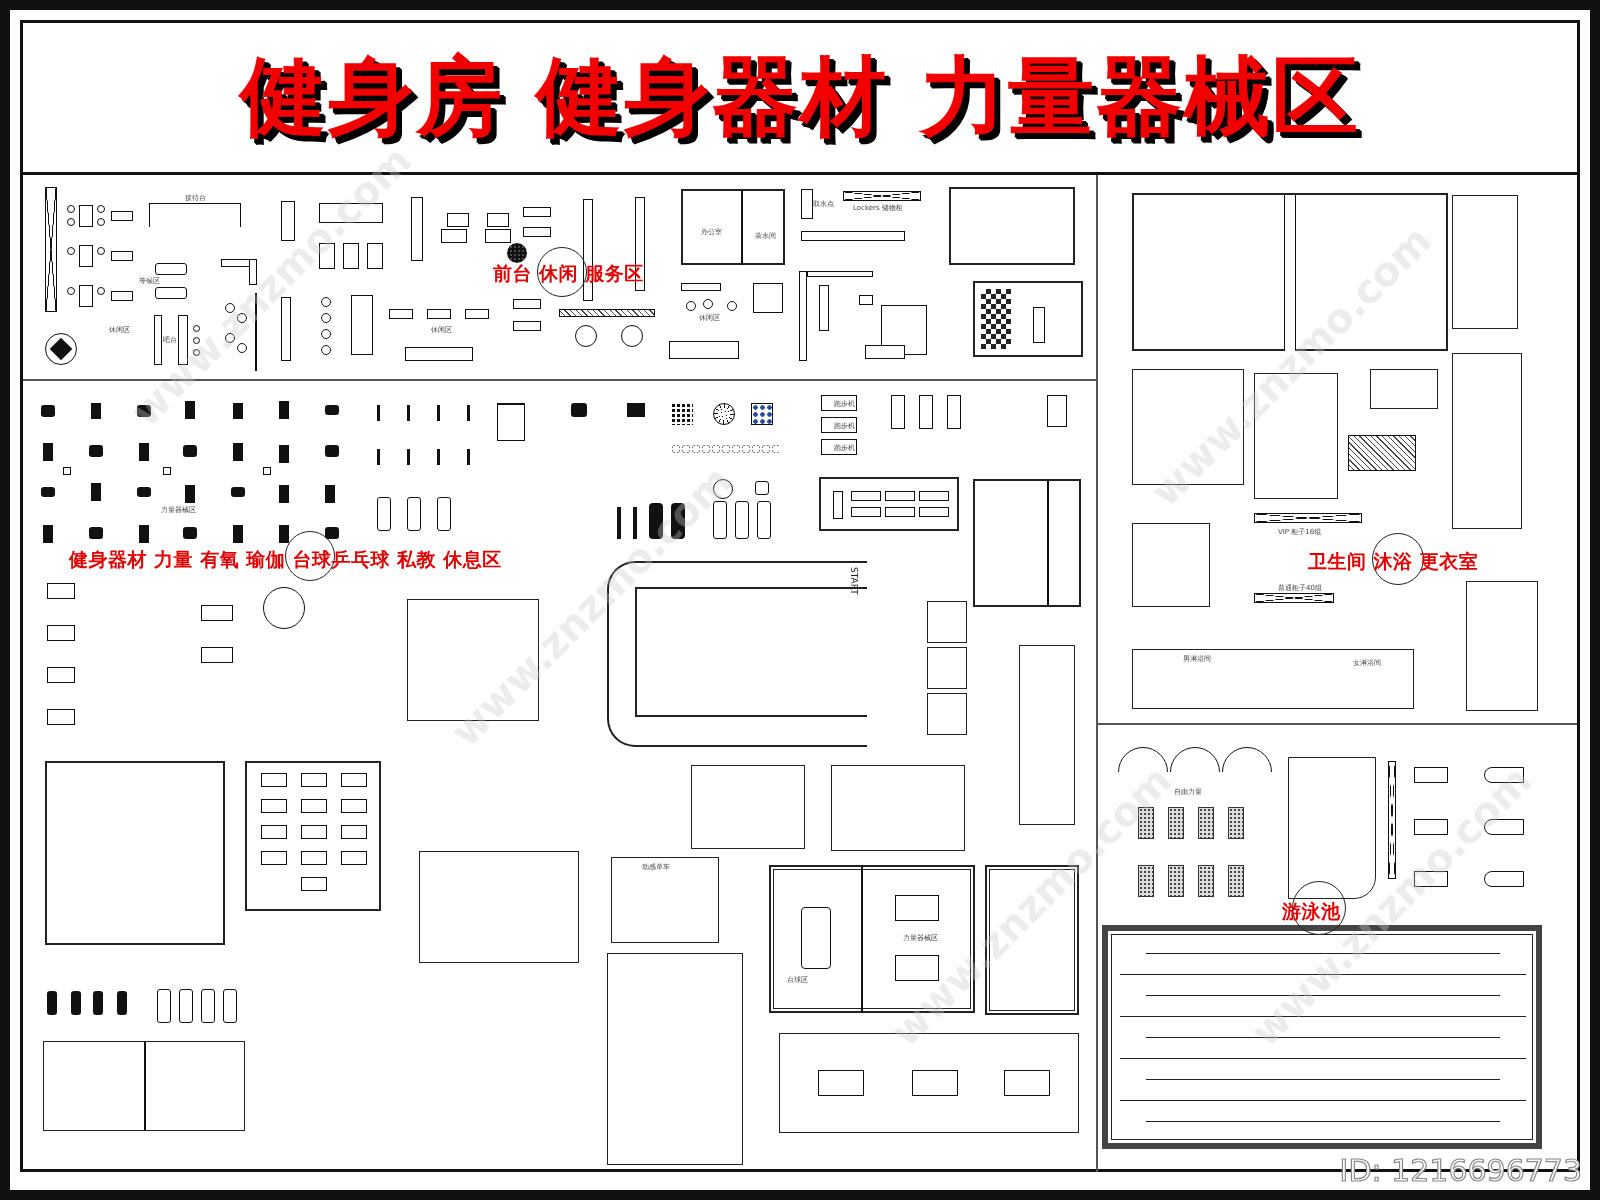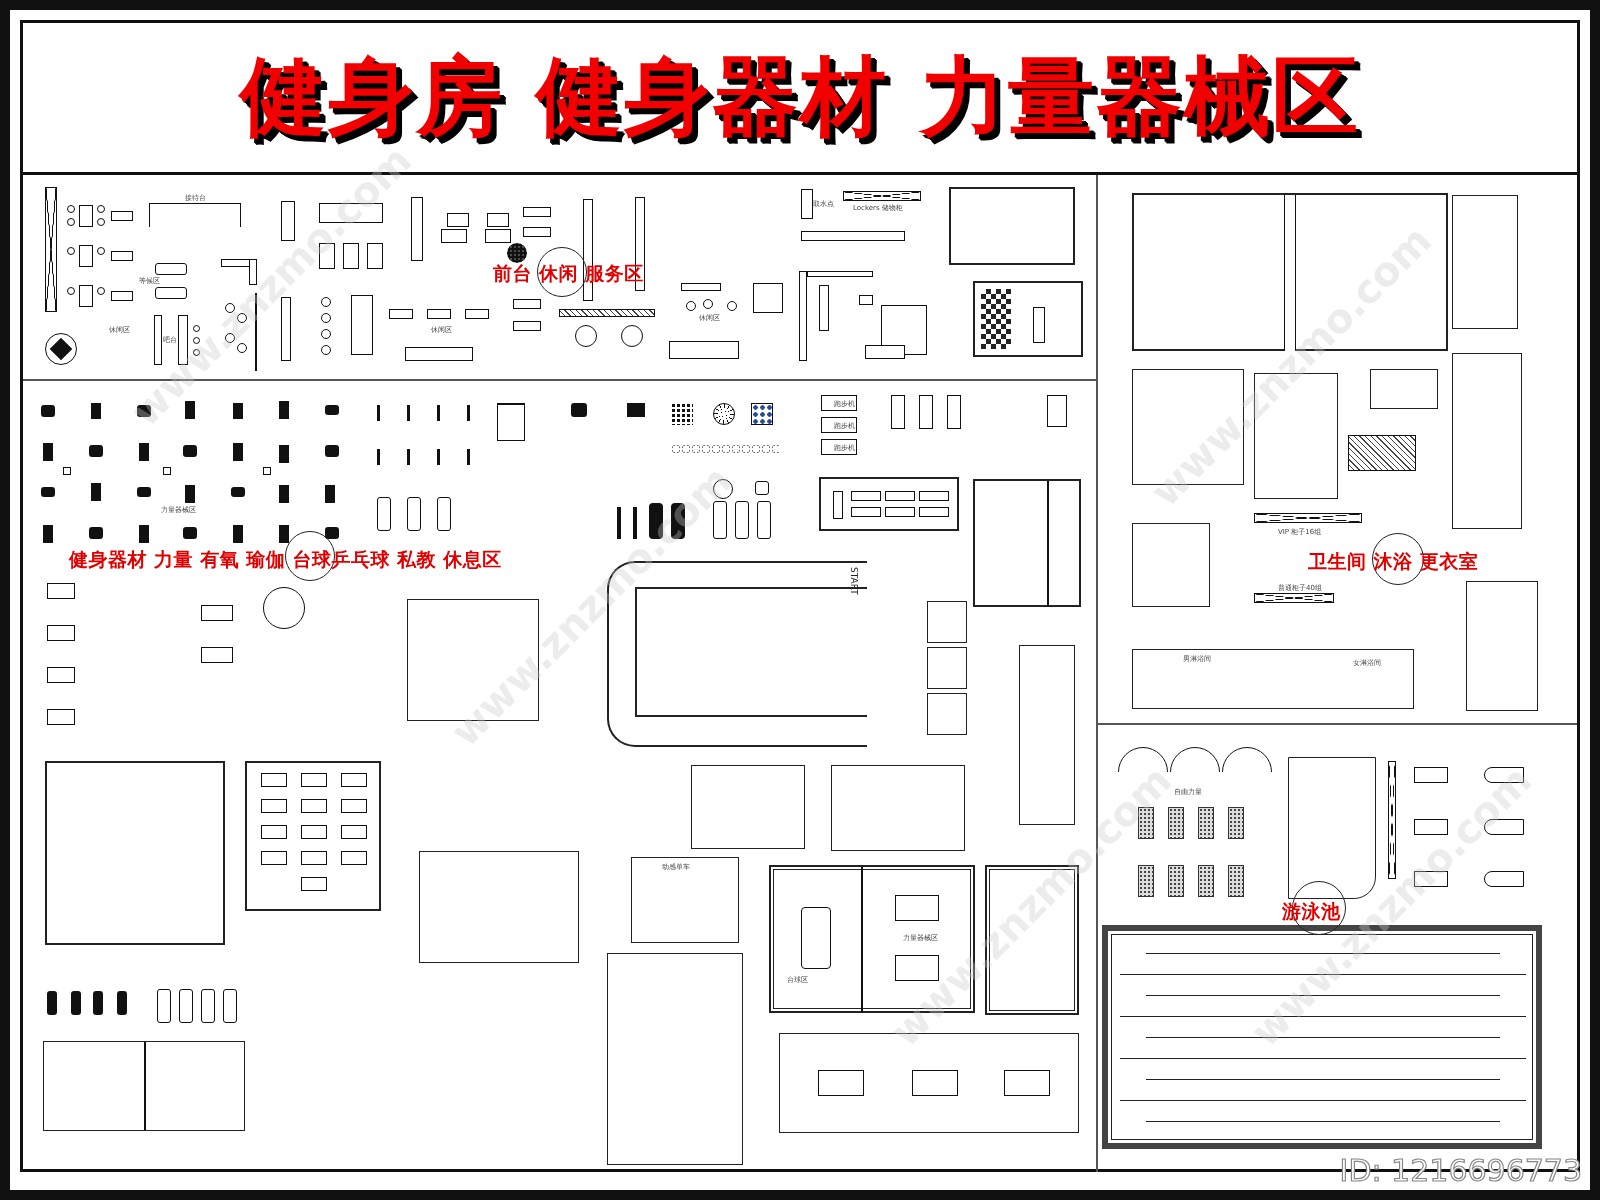--- a/index.html
+++ b/index.html
@@ -123,20 +123,25 @@
 
     <div class="eq eq-round" style="left:484px;top:68px;width:20px;height:20px;background:radial-gradient(#111 2px,#fff 2.5px) 0 0/4px 4px;border:none;"></div>
 
     <div class="eq eq-rect" style="left:560px;top:24px;width:10px;height:102px;"></div>
     <div class="eq eq-rect" style="left:612px;top:22px;width:10px;height:94px;"></div>
     <div class="eq eq-hatch" style="left:536px;top:134px;width:96px;height:8px;"></div>
 
     <div class="eq eq-round" style="left:552px;top:150px;width:22px;height:22px;"></div>
     <div class="eq eq-round" style="left:598px;top:150px;width:22px;height:22px;"></div>
 
+    <div class="room" style="left:658px;top:14px;width:104px;height:76px;">
+      <div class="small-label" style="left:18px;top:36px;">办公室</div>
+      <div class="small-label" style="left:72px;top:40px;">茶水间</div>
+      <div class="eq" style="left:58px;top:0;width:1.5px;height:74px;background:#111;"></div>
+    </div>
 
     <div class="eq eq-rect" style="left:658px;top:108px;width:40px;height:8px;"></div>
     <div class="eq eq-rect" style="left:730px;top:108px;width:30px;height:30px;border-top-width:1.5px;"></div>
     <div class="eq eq-round" style="left:663px;top:126px;width:10px;height:10px;"></div>
     <div class="eq eq-round" style="left:680px;top:124px;width:10px;height:10px;"></div>
     <div class="eq eq-round" style="left:704px;top:126px;width:10px;height:10px;"></div>
     <div class="small-label" style="left:676px;top:138px;">休闲区</div>
     <div class="eq eq-rect" style="left:646px;top:166px;width:70px;height:18px;"></div>
 
     <div class="eq eq-rect" style="left:778px;top:14px;width:12px;height:30px;"></div>
@@ -294,21 +299,21 @@
       <div class="eq eq-rect" style="left:54px;top:62px;width:26px;height:14px;"></div>
       <div class="eq eq-rect" style="left:94px;top:62px;width:26px;height:14px;"></div>
       <div class="eq eq-rect" style="left:14px;top:88px;width:26px;height:14px;"></div>
       <div class="eq eq-rect" style="left:54px;top:88px;width:26px;height:14px;"></div>
       <div class="eq eq-rect" style="left:94px;top:88px;width:26px;height:14px;"></div>
       <div class="eq eq-rect" style="left:54px;top:114px;width:26px;height:14px;"></div>
     </div>
     <div class="room thin" style="left:396px;top:470px;width:160px;height:112px;"></div>
     <div class="room thin" style="left:668px;top:384px;width:114px;height:84px;"></div>
     <div class="room thin" style="left:808px;top:384px;width:134px;height:86px;border-radius:0;"></div>
-    <div class="room thin" style="left:608px;top:476px;width:108px;height:86px;">
+    <div class="room thin" style="left:588px;top:476px;width:108px;height:86px;">
       <div class="small-label" style="left:30px;top:4px;">动感单车</div>
     </div>
     <div class="room thin" style="left:584px;top:572px;width:136px;height:212px;"></div>
 
     <div class="room double" style="left:746px;top:484px;width:206px;height:148px;">
       <div class="eq" style="left:90px;top:0;width:1.5px;height:146px;background:#111;"></div>
       <div class="eq eq-rect" style="left:30px;top:40px;width:30px;height:62px;border-radius:4px;"></div>
       <div class="eq eq-rect" style="left:124px;top:28px;width:44px;height:26px;"></div>
       <div class="eq eq-rect" style="left:124px;top:88px;width:44px;height:26px;"></div>
       <div class="small-label" style="left:16px;top:108px;">台球区</div>

